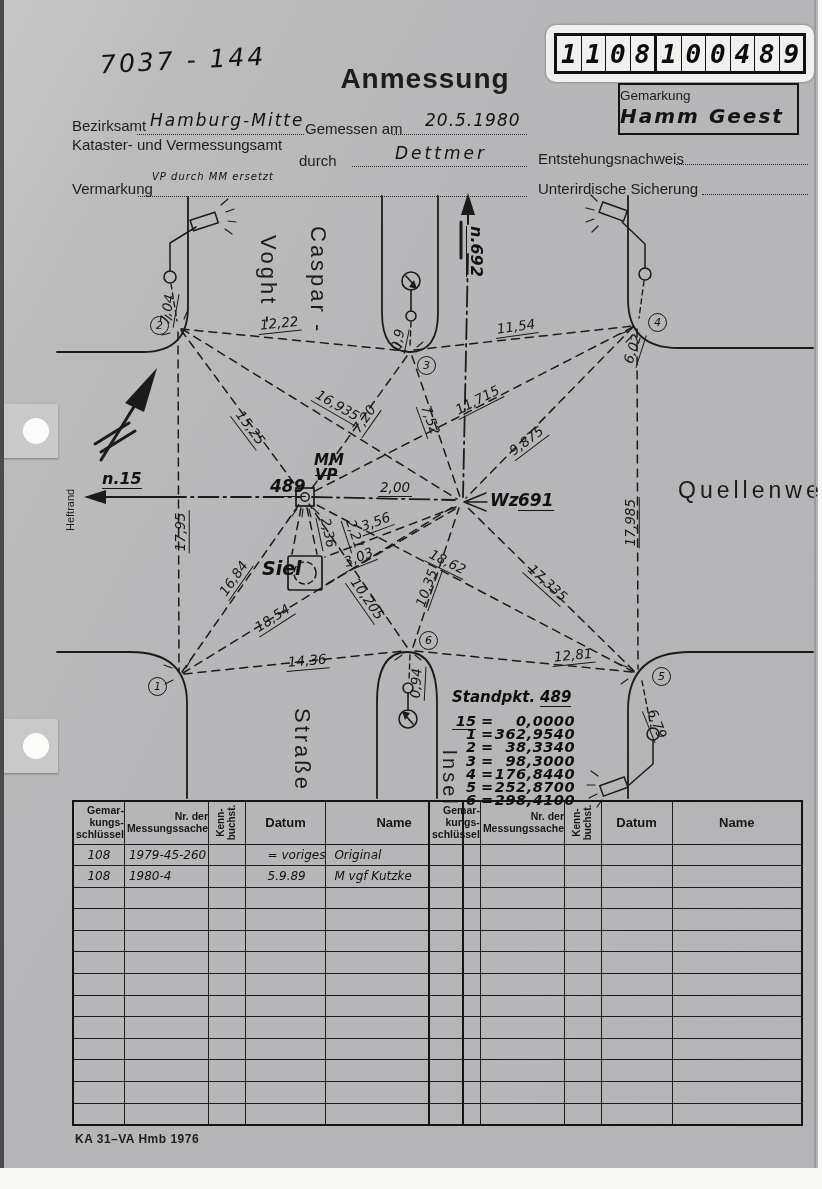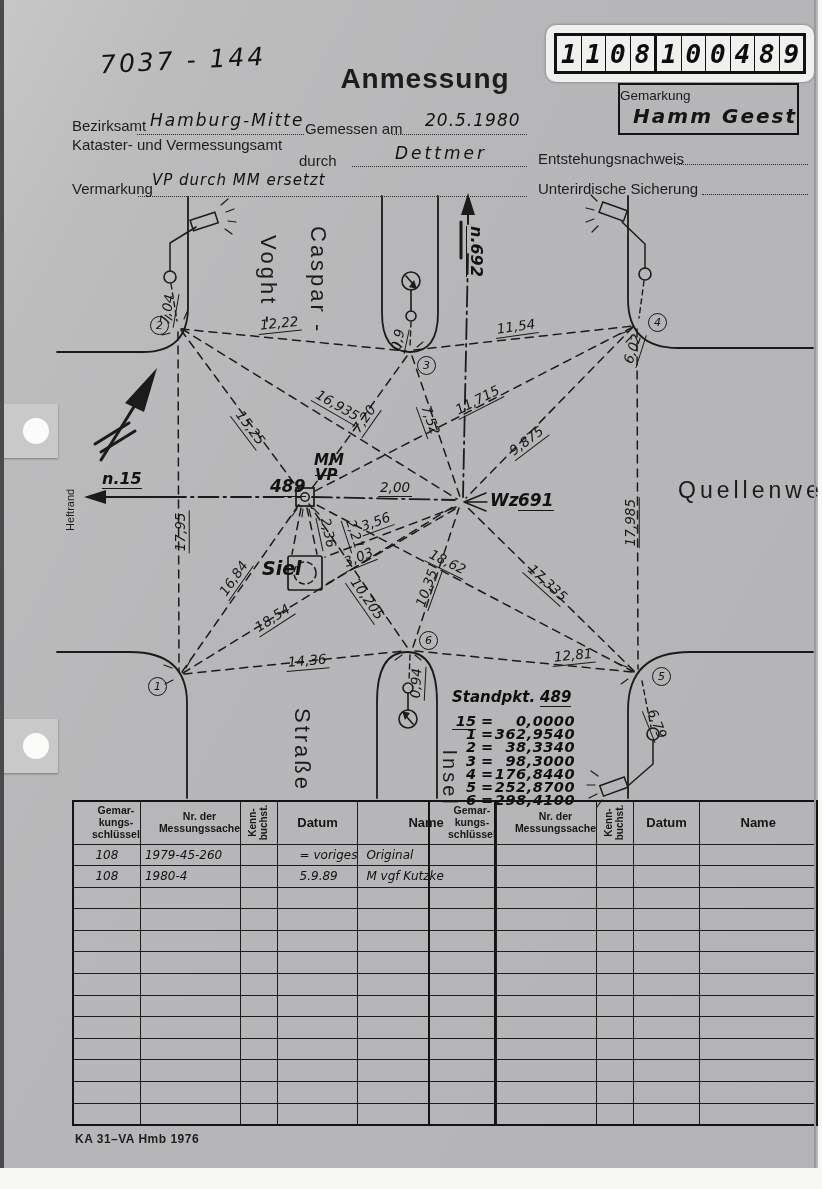--- a/index.html
+++ b/index.html
@@ -22,21 +22,21 @@
 
   .sticker{position:absolute;left:546px;top:25px;width:268px;height:57px;background:#f0f0ee;border-radius:10px;box-shadow:0 0 3px rgba(0,0,0,.4);}
   .sticker-box{position:absolute;left:8px;top:8px;right:8px;bottom:8px;border:3px solid #111;display:flex;}
   .cell{flex:1;border-left:1.5px solid #111;display:flex;align-items:center;justify-content:center;
         font-family:"DejaVu Sans Mono",monospace;font-weight:bold;font-size:26px;font-style:italic;color:#0c0c0c;}
   .cell:first-child{border-left:none;}
   .cell.grp{border-left:3px solid #111;}
 
   .gem-box{position:absolute;left:618px;top:83px;width:177px;height:48px;border:2.5px solid #141414;}
   .gem-label{position:absolute;left:0;right:0;top:3px;text-align:left;font-size:13.5px;color:#1a1a1a;}
-  .gem-value{position:absolute;left:0;right:0;top:19px;text-align:right;font-family:"DejaVu Sans",sans-serif;
+  .gem-value{position:absolute;left:0;right:0;top:19px;text-align:left;font-family:"DejaVu Sans",sans-serif;
              font-style:italic;font-weight:bold;font-size:20px;letter-spacing:2px;color:#141414;}
 
   .lbl{position:absolute;font-family:"DejaVu Sans",sans-serif;font-style:italic;font-size:13.5px;color:#151515;
        white-space:nowrap;transform-origin:left center;border-bottom:1.3px solid #1a1a1a;padding:0 2px;line-height:1.15;}
   .street{position:absolute;font-size:22px;letter-spacing:3px;color:#1b1b1b;white-space:nowrap;transform-origin:left center;}
   .pt-circle{position:absolute;width:17px;height:17px;border:1.6px solid #161616;border-radius:50%;display:flex;
              align-items:center;justify-content:center;font-size:11px;font-style:italic;
              font-family:"DejaVu Sans",sans-serif;color:#111;}
 
   .sp{position:absolute;left:452px;top:688px;font-family:"DejaVu Sans",sans-serif;font-style:italic;font-size:14.5px;color:#0e0e0e;}
@@ -44,21 +44,21 @@
   .sp-row{display:flex;height:13.2px;align-items:baseline;font-weight:bold;}
   .sp-pt{width:24px;text-align:right;margin-right:5px;}
   .sp-eq{width:12px;text-align:center;}
   .sp-val{width:82px;text-align:right;letter-spacing:.5px;}
 
   table.log{position:absolute;top:800px;border-collapse:collapse;table-layout:fixed;border:2.5px solid #141414;}
   .log th,.log td{border:1.5px solid #1d1d1d;padding:0;}
   .log thead tr{height:43px;}
   .log tbody tr{height:21.6px;}
   .log th{font-weight:bold;color:#161616;vertical-align:middle;text-align:center;font-size:13px;}
-  .h-small span{display:block;white-space:pre-line;font-size:10.5px;text-align:center;padding-left:18px;line-height:1.1;}
+  .h-small span{display:block;white-space:pre-line;font-size:10.5px;text-align:right;padding-left:2px;line-height:1.1;}
   .rot{display:inline-block;transform:rotate(-90deg);white-space:pre-line;font-size:10px;line-height:1.05;}
   .hand td{font-family:"DejaVu Sans",sans-serif;font-style:italic;font-size:12px;white-space:nowrap;color:#101010;}
   .hand .c0{text-align:center;}
   .hand .c1{padding-left:4px;overflow:visible;}
   .hand .c3{padding-left:22px;}
   .hand .c4{padding-left:8px;}
 
   .tab{position:absolute;left:2px;width:56px;height:54px;background:#c9c9ca;box-shadow:0 1px 2px rgba(0,0,0,.35);}
   .hole{position:absolute;left:21px;top:14px;width:26px;height:26px;border-radius:50%;background:#fbfbf9;}
   .footer{left:75px;top:1132px;font-size:12px;font-weight:bold;letter-spacing:.5px;}
@@ -232,21 +232,21 @@
   <div class="dr" style="left:392px;top:134px;width:135px"></div>
 
   <div class="pr" style="left:299px;top:152px">durch</div>
   <div class="hw" style="left:395px;top:143px;font-size:17px;letter-spacing:3px">Dettmer</div>
   <div class="dr" style="left:352px;top:166px;width:175px"></div>
 
   <div class="pr" style="left:538px;top:150px">Entstehungsnachweis</div>
   <div class="dr" style="left:676px;top:164px;width:132px"></div>
 
   <div class="pr" style="left:72px;top:180px">Vermarkung</div>
-  <div class="hw" style="left:152px;top:171px;font-size:15px;letter-spacing:1px">VP durch MM ersetzt</div>
+  <div class="hw" style="left:152px;top:171px;font-size:10px;letter-spacing:1px">VP durch MM ersetzt</div>
   <div class="dr" style="left:138px;top:196px;width:389px"></div>
 
   <div class="pr" style="left:538px;top:180px">Unterirdische Sicherung</div>
   <div class="dr" style="left:702px;top:194px;width:106px"></div>
 
   <div class="street" style="left:318px;top:213px;transform:rotate(90deg)">Caspar -</div>
   <div class="street" style="left:268px;top:222px;transform:rotate(90deg)">Voght -</div>
   <div class="street" style="left:302px;top:695px;transform:rotate(90deg)">Straße</div>
   <div class="street" style="left:449px;top:738px;font-size:20px;transform:rotate(90deg)">Insel</div>
   <div class="street" style="left:678px;top:477px;font-size:23px;letter-spacing:4px">Quellenweg</div>

